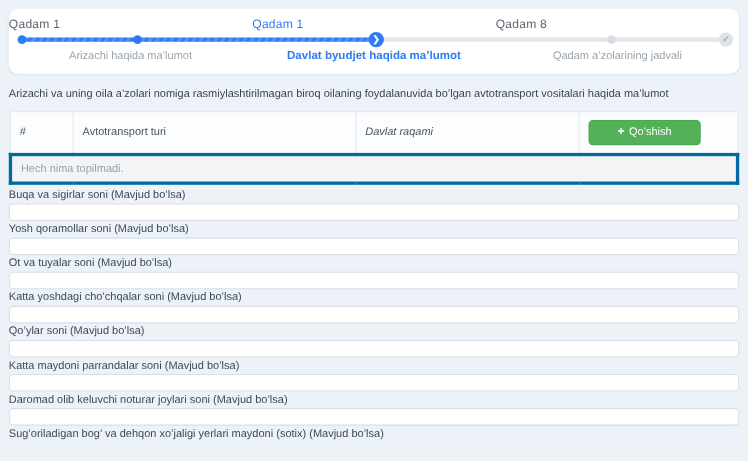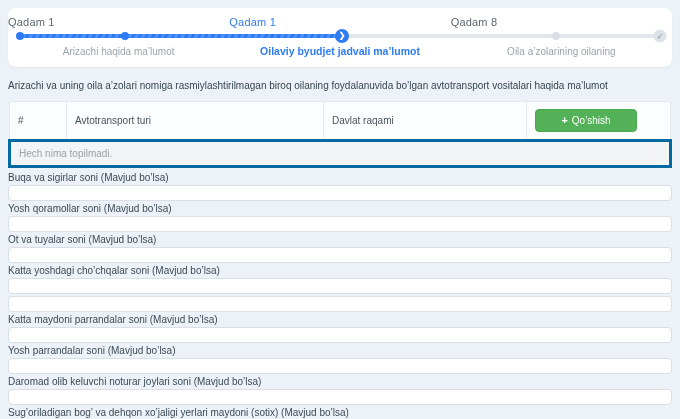--- a/index.html
+++ b/index.html
@@ -59,21 +59,21 @@
     margin:13px 0 9px 0;font-size:10px;line-height:12px;color:#374650;
   }
   table.vehicles{width:100%;border-collapse:collapse;table-layout:fixed;}
   table.vehicles th{
     background:#fcfdfe;border:1px solid #e5eaee;
     font-size:10px;font-weight:400;color:#48525b;text-align:left;
     padding:7px 8px;line-height:11px;
   }
   th.col-num{width:40px;}
   th.col-type{width:240px;}
-  th.col-plate{width:186px;}
+  th.col-plate{width:186px;font-style:italic;}
   th.col-action{text-align:center;padding:3px 8px;}
   .add-btn{
     display:inline-flex;align-items:center;justify-content:center;
     background:#53b257;border:1px solid #4ca950;border-radius:4px;
     color:#ffffff;font-size:10px;line-height:1;font-family:inherit;
     padding:5px 0;width:102px;cursor:pointer;
   }
   .add-btn .plus{font-weight:700;font-size:11px;margin-right:4px;}
   tr.empty-row td{
     background:#f3f4f6;border:3px solid #0369a1;
@@ -110,22 +110,22 @@
   <span class="marker-active" style="left:334px">
       <span>❯</span>
     </span>
   <span class="dot dot-gray" style="left:548px"></span>
   <span class="marker-end" style="left:652px">
       <span>✓</span>
     </span>
 
   <div class="subtitles-row">
     <div class="step-subtitle">Arizachi haqida ma’lumot</div>
-    <div class="step-subtitle active">Oilaviy byudjet jadvali ma’lumot</div>
-    <div class="step-subtitle">Oila a’zolarining oilaning</div>
+    <div class="step-subtitle active">Davlat byudjet haqida ma’lumot</div>
+    <div class="step-subtitle">Qadam a’zolarining jadvali</div>
   </div>
 </div>
 
 <div class="content">
 
   <p class="intro">Arizachi va uning oila a’zolari nomiga rasmiylashtirilmagan biroq oilaning foydalanuvida bo’lgan avtotransport vositalari haqida ma’lumot</p>
 
   <table class="vehicles">
     <thead>
       <tr>
@@ -162,32 +162,29 @@
       <label class="field-label">Ot va tuyalar soni (Mavjud bo’lsa)</label>
       <input class="field-input" type="text" style="">
     </div>
 
     <div class="field">
       <label class="field-label">Katta yoshdagi cho’chqalar soni (Mavjud bo’lsa)</label>
       <input class="field-input" type="text" style="">
     </div>
 
     <div class="field">
+      <label class="field-label">Qo’ylar soni (Mavjud bo’lsa)</label>
       <input class="field-input" type="text" style="">
     </div>
 
     <div class="field">
       <label class="field-label">Katta maydoni parrandalar soni (Mavjud bo’lsa)</label>
       <input class="field-input" type="text" style="">
     </div>
 
-    <div class="field">
-      <label class="field-label">Yosh parrandalar soni (Mavjud bo’lsa)</label>
-      <input class="field-input" type="text" style="">
-    </div>
 
     <div class="field">
       <label class="field-label">Daromad olib keluvchi noturar joylari soni (Mavjud bo’lsa)</label>
       <input class="field-input" type="text" style="">
     </div>
 
     <div class="field">
       <label class="field-label">Sug’oriladigan bog’ va dehqon xo’jaligi yerlari maydoni (sotix) (Mavjud bo’lsa)</label>
 
     </div>

